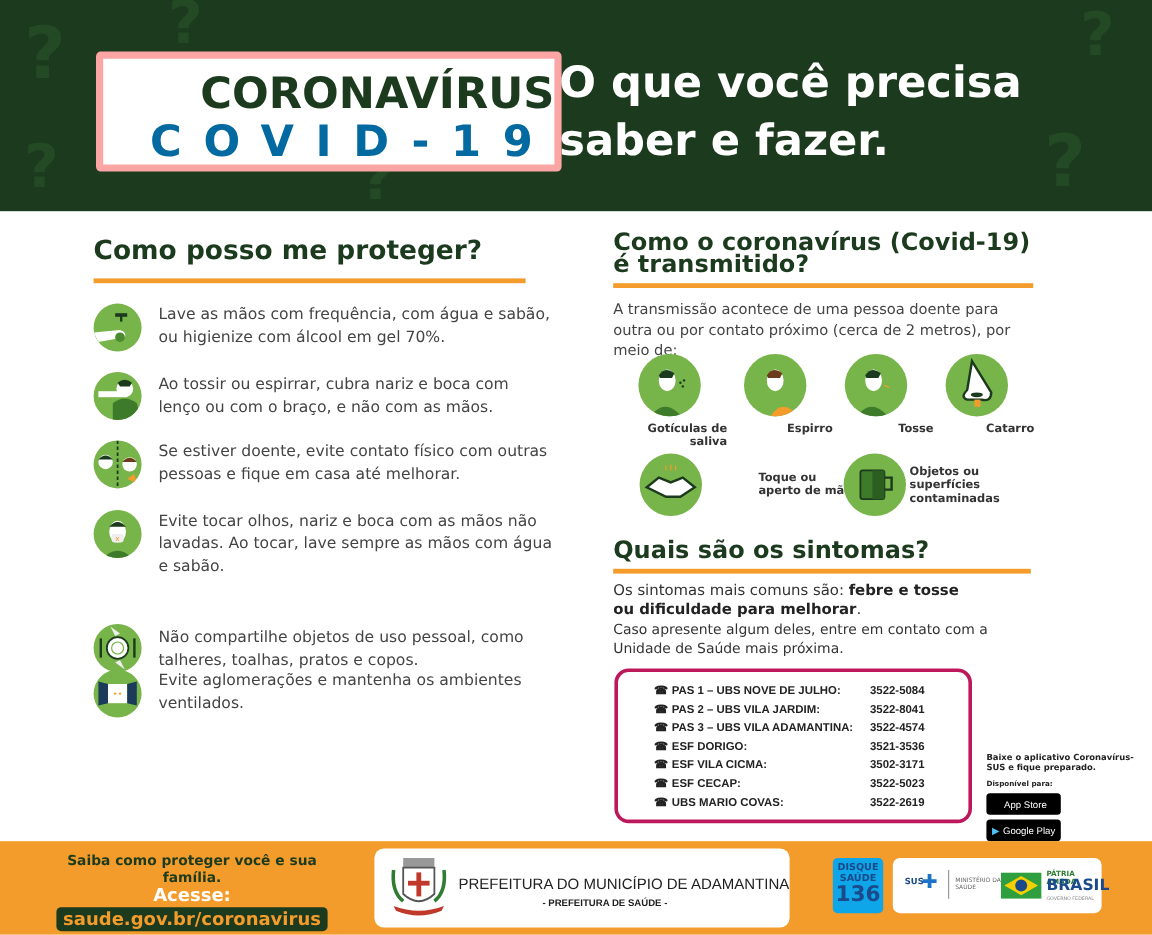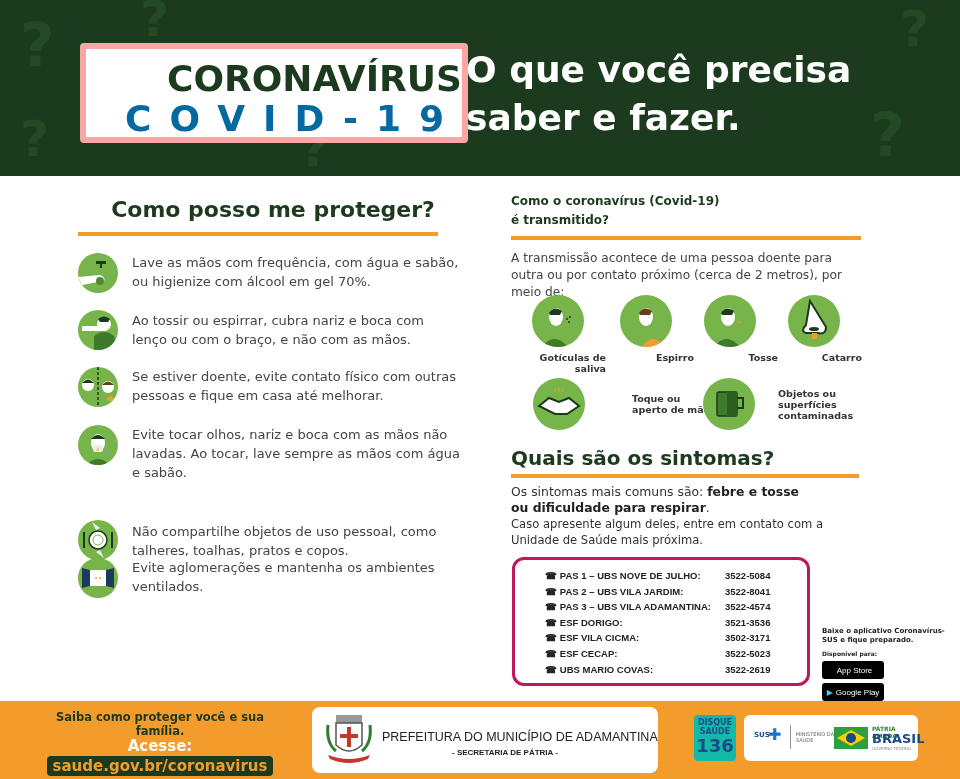--- a/index.html
+++ b/index.html
@@ -4,21 +4,21 @@
 <style>
   * { box-sizing: border-box; margin: 0; padding: 0; }
   body { width: 960px; height: 779px; overflow: hidden; background: #ffffff; font-family: "DejaVu Sans", sans-serif; color: #333; position: relative; }
   .header { position: absolute; left: 0; top: 0; width: 960px; height: 176px; background: #1c3a1d; overflow: hidden; }
   .header .qm { position: absolute; color: #244a25; font-weight: bold; font-family: "DejaVu Sans", sans-serif; }
   .logo-box { position: absolute; left: 80px; top: 43px; width: 388px; height: 100px; background: #fff; border: 6px solid #fca5a5; border-radius: 4px; text-align: right; }
   .logo-box .l1 { font-family: "DejaVu Sans", sans-serif; font-weight: 900; font-size: 36px; color: #1c3a1d; letter-spacing: 0px; margin-top: 10px; line-height: 40px; }
   .logo-box .l2 { font-family: "DejaVu Sans", sans-serif; font-weight: 900; font-size: 36px; color: #0369a1; letter-spacing: 18px; line-height: 40px; padding-left: 14px; }
   .tagline { position: absolute; left: 466px; top: 46px; width: 460px; color: #fff; font-weight: 900; font-size: 36px; line-height: 48px; font-family: "DejaVu Sans", sans-serif; }
 
-  .left { position: absolute; left: 78px; top: 196px; width: 390px; text-align: center; }
+  .left { position: absolute; left: 78px; top: 196px; width: 390px; }
   h2.sec { font-family: "DejaVu Sans", sans-serif; font-weight: 900; color: #1c3a1d; font-size: 22px; line-height: 28px; }
   .rule { height: 4px; background: #f39c2c; margin-top: 8px; }
   .prot-item { position: absolute; left: 0; display: flex; align-items: flex-start; }
   .icon-circ { width: 40px; height: 40px; border-radius: 50%; background: #77b449; flex: none; position: relative; overflow: hidden; }
   .prot-text { margin-left: 14px; font-size: 13px; line-height: 19px; color: #444; width: 330px; }
 
   .right { position: absolute; left: 511px; top: 192px; width: 352px; }
   .trans-intro { font-size: 12.2px; line-height: 17px; color: #444; margin-top: 10px; }
   .tcirc { width: 52px; height: 52px; border-radius: 50%; background: #77b449; position: relative; overflow: hidden; }
   .tlabel { font-size: 9.5px; font-weight: bold; color: #333; text-align: right; }
@@ -38,21 +38,21 @@
 
   .footer { position: absolute; left: 0; top: 701px; width: 960px; height: 78px; background: #f39c2c; }
   .foot-left { position: absolute; left: 30px; top: 9px; width: 260px; text-align: center; }
   .foot-left .a { font-size: 11.5px; font-weight: bold; color: #1c3a1d; }
   .foot-left .b { font-size: 15px; font-weight: 900; color: #fff; line-height: 17px; }
   .foot-left .c { display: inline-block; background: #1c3a1d; color: #f39c2c; font-weight: 900; font-size: 15px; padding: 1px 6px; border-radius: 4px; margin-top: 1px; }
   .pref-box { position: absolute; left: 312px; top: 6px; width: 346px; height: 66px; background: #fff; border-radius: 8px; }
   .pref-box .crest { position: absolute; left: 10px; top: 6px; width: 54px; height: 56px; }
   .pref-box .p1 { position: absolute; left: 70px; top: 23px; font-size: 12.5px; color: #222; font-family: "Liberation Sans", sans-serif; text-align: right; }
   .pref-box .p2 { position: absolute; left: 140px; top: 41px; font-size: 8px; font-weight: bold; color: #222; font-family: "Liberation Sans", sans-serif; }
-  .disque { position: absolute; left: 694px; top: 14px; width: 42px; height: 46px; background: #14b8a6; border-radius: 4px; text-align: center; color: #1a4a8a; font-weight: 900; }
+  .disque { position: absolute; left: 694px; top: 14px; width: 42px; height: 46px; background: #0ea5e9; border-radius: 4px; text-align: center; color: #1a4a8a; font-weight: 900; }
   .disque .s { font-size: 8px; line-height: 9px; padding-top: 3px; }
   .disque .n { font-size: 18px; line-height: 20px; }
   .gov-box { position: absolute; left: 744px; top: 14px; width: 174px; height: 46px; background: #fff; border-radius: 6px; }
 </style>
 </head>
 <body>
 
 <div class="header">
   <span class="qm" style="left:20px;top:10px;font-size:60px;">?</span>
   <span class="qm" style="left:140px;top:-10px;font-size:50px;">?</span>
@@ -145,21 +145,21 @@
           <path d="M36 10 L28 12 L28 28 L36 30 Z" fill="#1c3a5a"></path>
           <circle cx="18" cy="20" r="1" fill="#f39c2c"></circle>
           <circle cx="22" cy="20" r="1" fill="#f39c2c"></circle>
         </svg>
     </div>
     <div class="prot-text">Evite aglomerações e mantenha os ambientes ventilados.</div>
   </div>
 </div>
 
 <div class="right">
-  <h2 class="sec" style="font-size:12px;line-height:19px;">
+  <h2 class="sec" style="font-size:20px;line-height:19px;">
     <div>Como o coronavírus (Covid-19)</div>
     <div>é transmitido?</div>
   </h2>
   <div class="rule" style="width:350px;margin-top:6px;"></div>
   <div class="trans-intro">A transmissão acontece de uma pessoa doente para outra ou por contato próximo (cerca de 2 metros), por meio de:</div>
 </div>
 
 <div style="position:absolute;left:510px;top:295px;width:96px;text-align:center;">
   <div class="tcirc" style="margin:0 auto;">
     <svg width="52" height="52">
@@ -216,29 +216,29 @@
   <div class="tlabel" style="text-align:left;margin-left:7px;width:84px;line-height:11px;">Toque ou aperto de mãos</div>
 </div>
 <div style="position:absolute;left:703px;top:378px;display:flex;align-items:center;">
   <div class="tcirc">
     <svg width="52" height="52">
         <rect x="14" y="14" width="20" height="24" rx="2" fill="#3d7a2a" stroke="#1c3a1d" stroke-width="1.5"></rect>
         <rect x="24" y="14" width="10" height="24" fill="#2c5e22"></rect>
         <path d="M34 20 L40 20 L40 30 L34 30" fill="none" stroke="#1c3a1d" stroke-width="2"></path>
       </svg>
   </div>
-  <div class="tlabel" style="text-align:left;margin-left:23px;width:80px;line-height:11px;">Objetos ou superfícies contaminadas</div>
+  <div class="tlabel" style="text-align:left;margin-left:3px;width:80px;line-height:11px;">Objetos ou superfícies contaminadas</div>
 </div>
 
 <div style="position:absolute;left:511px;top:446px;width:352px;">
   <h2 class="sec" style="font-size:20px;line-height:24px;">Quais são os sintomas?</h2>
   <div class="rule" style="width:348px;margin-top:4px;"></div>
   <div class="sym-text" style="margin-top:6px;">
     <span>Os sintomas mais comuns são: </span><b>febre e tosse</b><br>
-    <b>ou dificuldade para respirar</b><span>.</span>
+    <b>ou dificuldade para melhorar</b><span>.</span>
   </div>
   <div class="sym-text" style="font-size:11.6px;">Caso apresente algum deles, entre em contato com a Unidade de Saúde mais próxima.</div>
 </div>
 
 <div class="phone-box">
   <div class="phone-row">
       <span class="nm"><span class="ph-ic">☎</span><span>PAS 1 – UBS NOVE DE JULHO:</span></span>
       <span>3522-5084</span>
     </div>
   <div class="phone-row">
@@ -292,21 +292,21 @@
     <svg class="crest" viewBox="0 0 54 56">
       <rect x="14" y="2" width="26" height="8" fill="#999"></rect>
       <path d="M14 10 L40 10 L40 32 Q27 44 14 32 Z" fill="#fff" stroke="#555" stroke-width="1.5"></path>
       <rect x="25" y="14" width="4" height="20" fill="#c0392b"></rect>
         <rect x="18" y="21" width="18" height="4" fill="#c0392b"></rect>
       <path d="M6 12 Q4 30 14 38" fill="none" stroke="#2e7d32" stroke-width="3"></path>
       <path d="M48 12 Q50 30 40 38" fill="none" stroke="#2e7d32" stroke-width="3"></path>
       <path d="M6 42 Q27 50 48 42 L46 46 Q27 54 8 46 Z" fill="#c0392b"></path>
     </svg>
     <div class="p1">PREFEITURA DO MUNICÍPIO DE ADAMANTINA</div>
-    <div class="p2">- SECRETARIA DE PÁTRIA -</div>
+    <div class="p2">- PREFEITURA DE SAÚDE -</div>
   </div>
   <div class="disque">
     <div class="s">DISQUE</div>
     <div class="s" style="padding-top:0;">SAÚDE</div>
     <div class="n">136</div>
   </div>
   <div class="gov-box">
     <span style="position:absolute;left:10px;top:16px;font-size:7px;color:#1a4a8a;font-weight:bold;">SUS</span>
     <span style="position:absolute;left:24px;top:10px;font-size:16px;color:#1a73c8;font-weight:900;">✚</span>
     <span style="position:absolute;left:46px;top:10px;width:1px;height:24px;background:#999;"></span>

